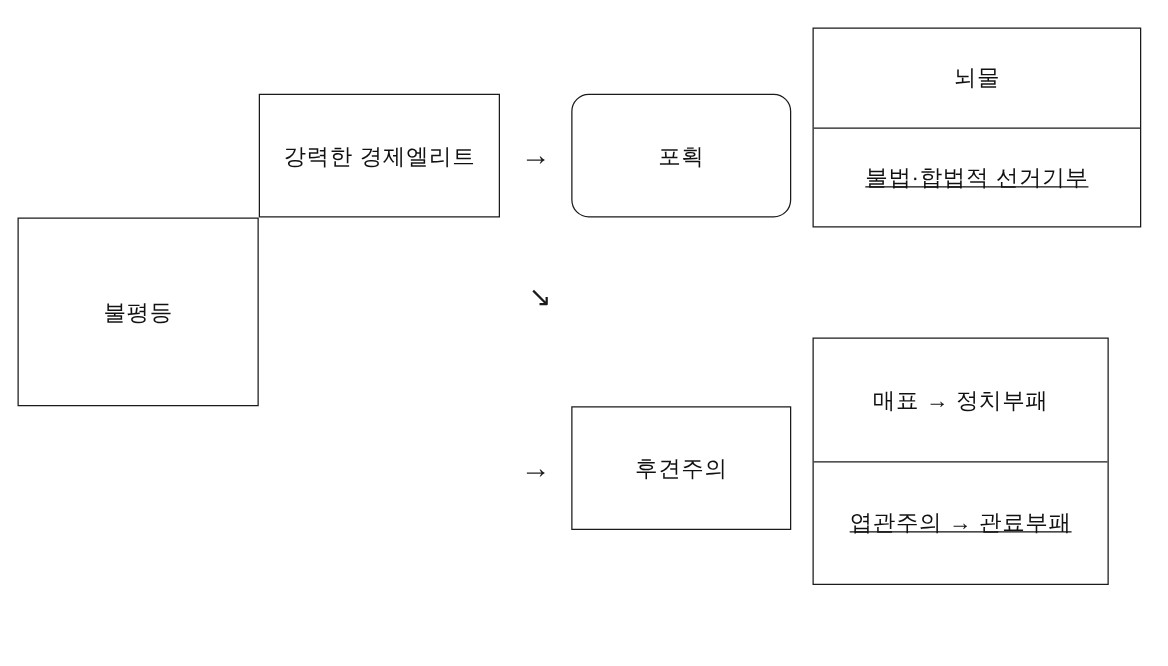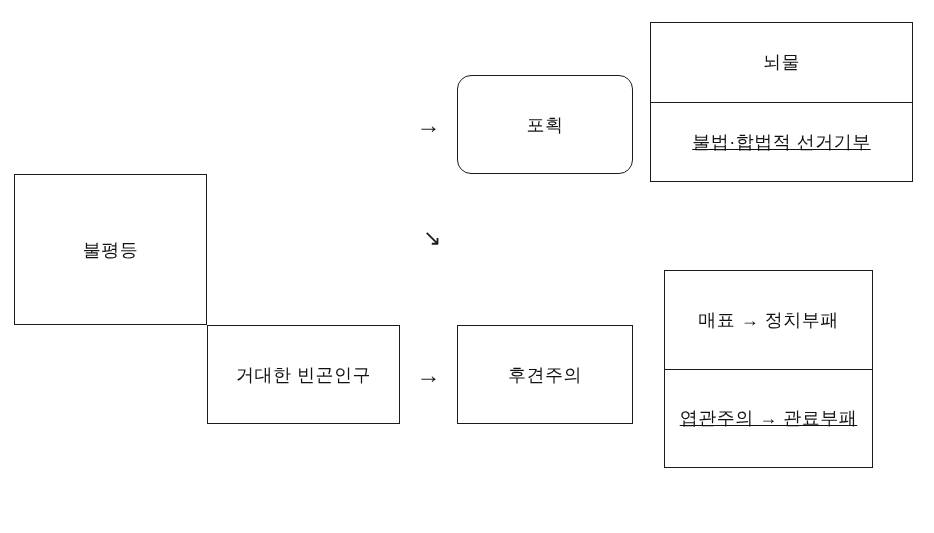--- a/index.html
+++ b/index.html
@@ -70,20 +70,23 @@
 </style>
 </head>
 <body>
 
 <div class="canvas">
 
   <div class="box" style="left:14px; top:174px; width:193px; height:151px;">
     <span>불평등</span>
   </div>
 
+  <div class="box" style="left:207px; top:75px; width:193px; height:99px;">
+    <span>강력한 경제엘리트</span>
+  </div>
 
   <div class="arrow" style="left:400px; top:75px; width:57px; height:99px;">
     <span>→</span>
   </div>
 
   <div class="box" style="left:457px; top:75px; width:176px; height:99px;border-radius:14px;">
     <span>포획</span>
   </div>
 
   <div class="group" style="left:650px; top:22px; width:263px; height:160px;">
@@ -92,33 +95,30 @@
     </div>
     <div class="cell">
       <span>불법·합법적 선거기부</span>
     </div>
   </div>
 
   <div class="arrow arrow-diagonal" style="left:412px; top:218px; width:40px; height:40px;">
     <span>↘</span>
   </div>
 
-  <div class="box" style="left:207px; top:325px; width:193px; height:99px;">
-    <span>거대한 빈곤인구</span>
-  </div>
 
   <div class="arrow" style="left:400px; top:325px; width:57px; height:99px;">
     <span>→</span>
   </div>
 
   <div class="box" style="left:457px; top:325px; width:176px; height:99px;">
     <span>후견주의</span>
   </div>
 
-  <div class="group" style="left:664px; top:270px; width:209px; height:198px;">
+  <div class="group" style="left:650px; top:270px; width:237px; height:198px;">
     <div class="cell">
       <span>매표 → 정치부패</span>
     </div>
     <div class="cell">
       <span>엽관주의 → 관료부패</span>
     </div>
   </div>
 
 
 </div>

